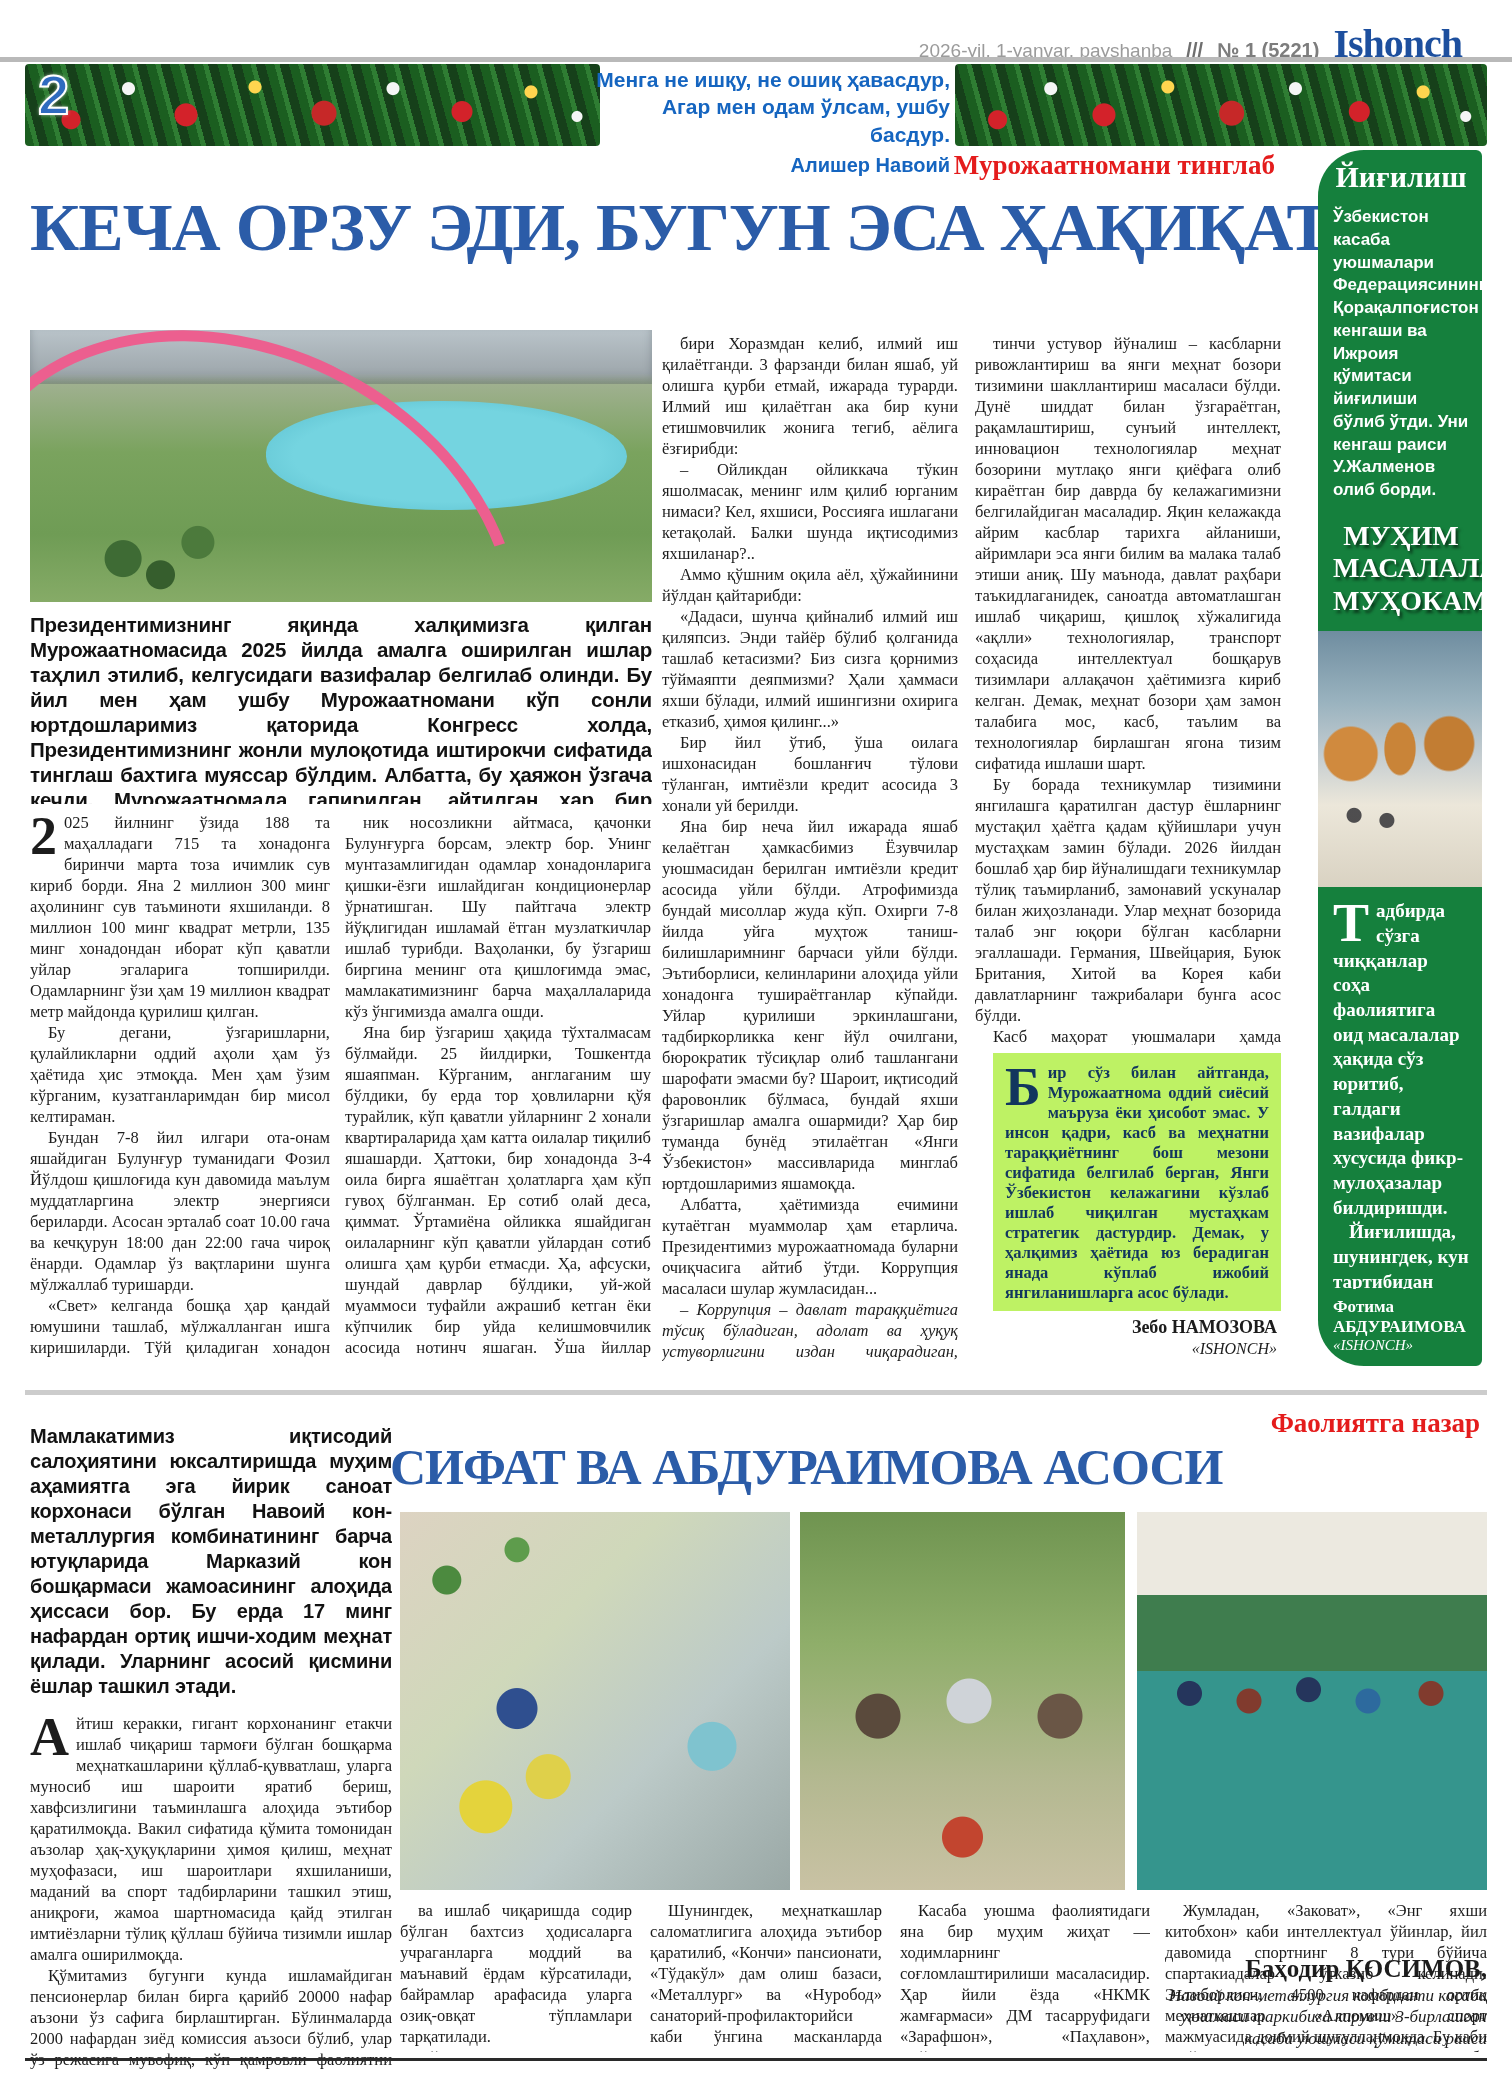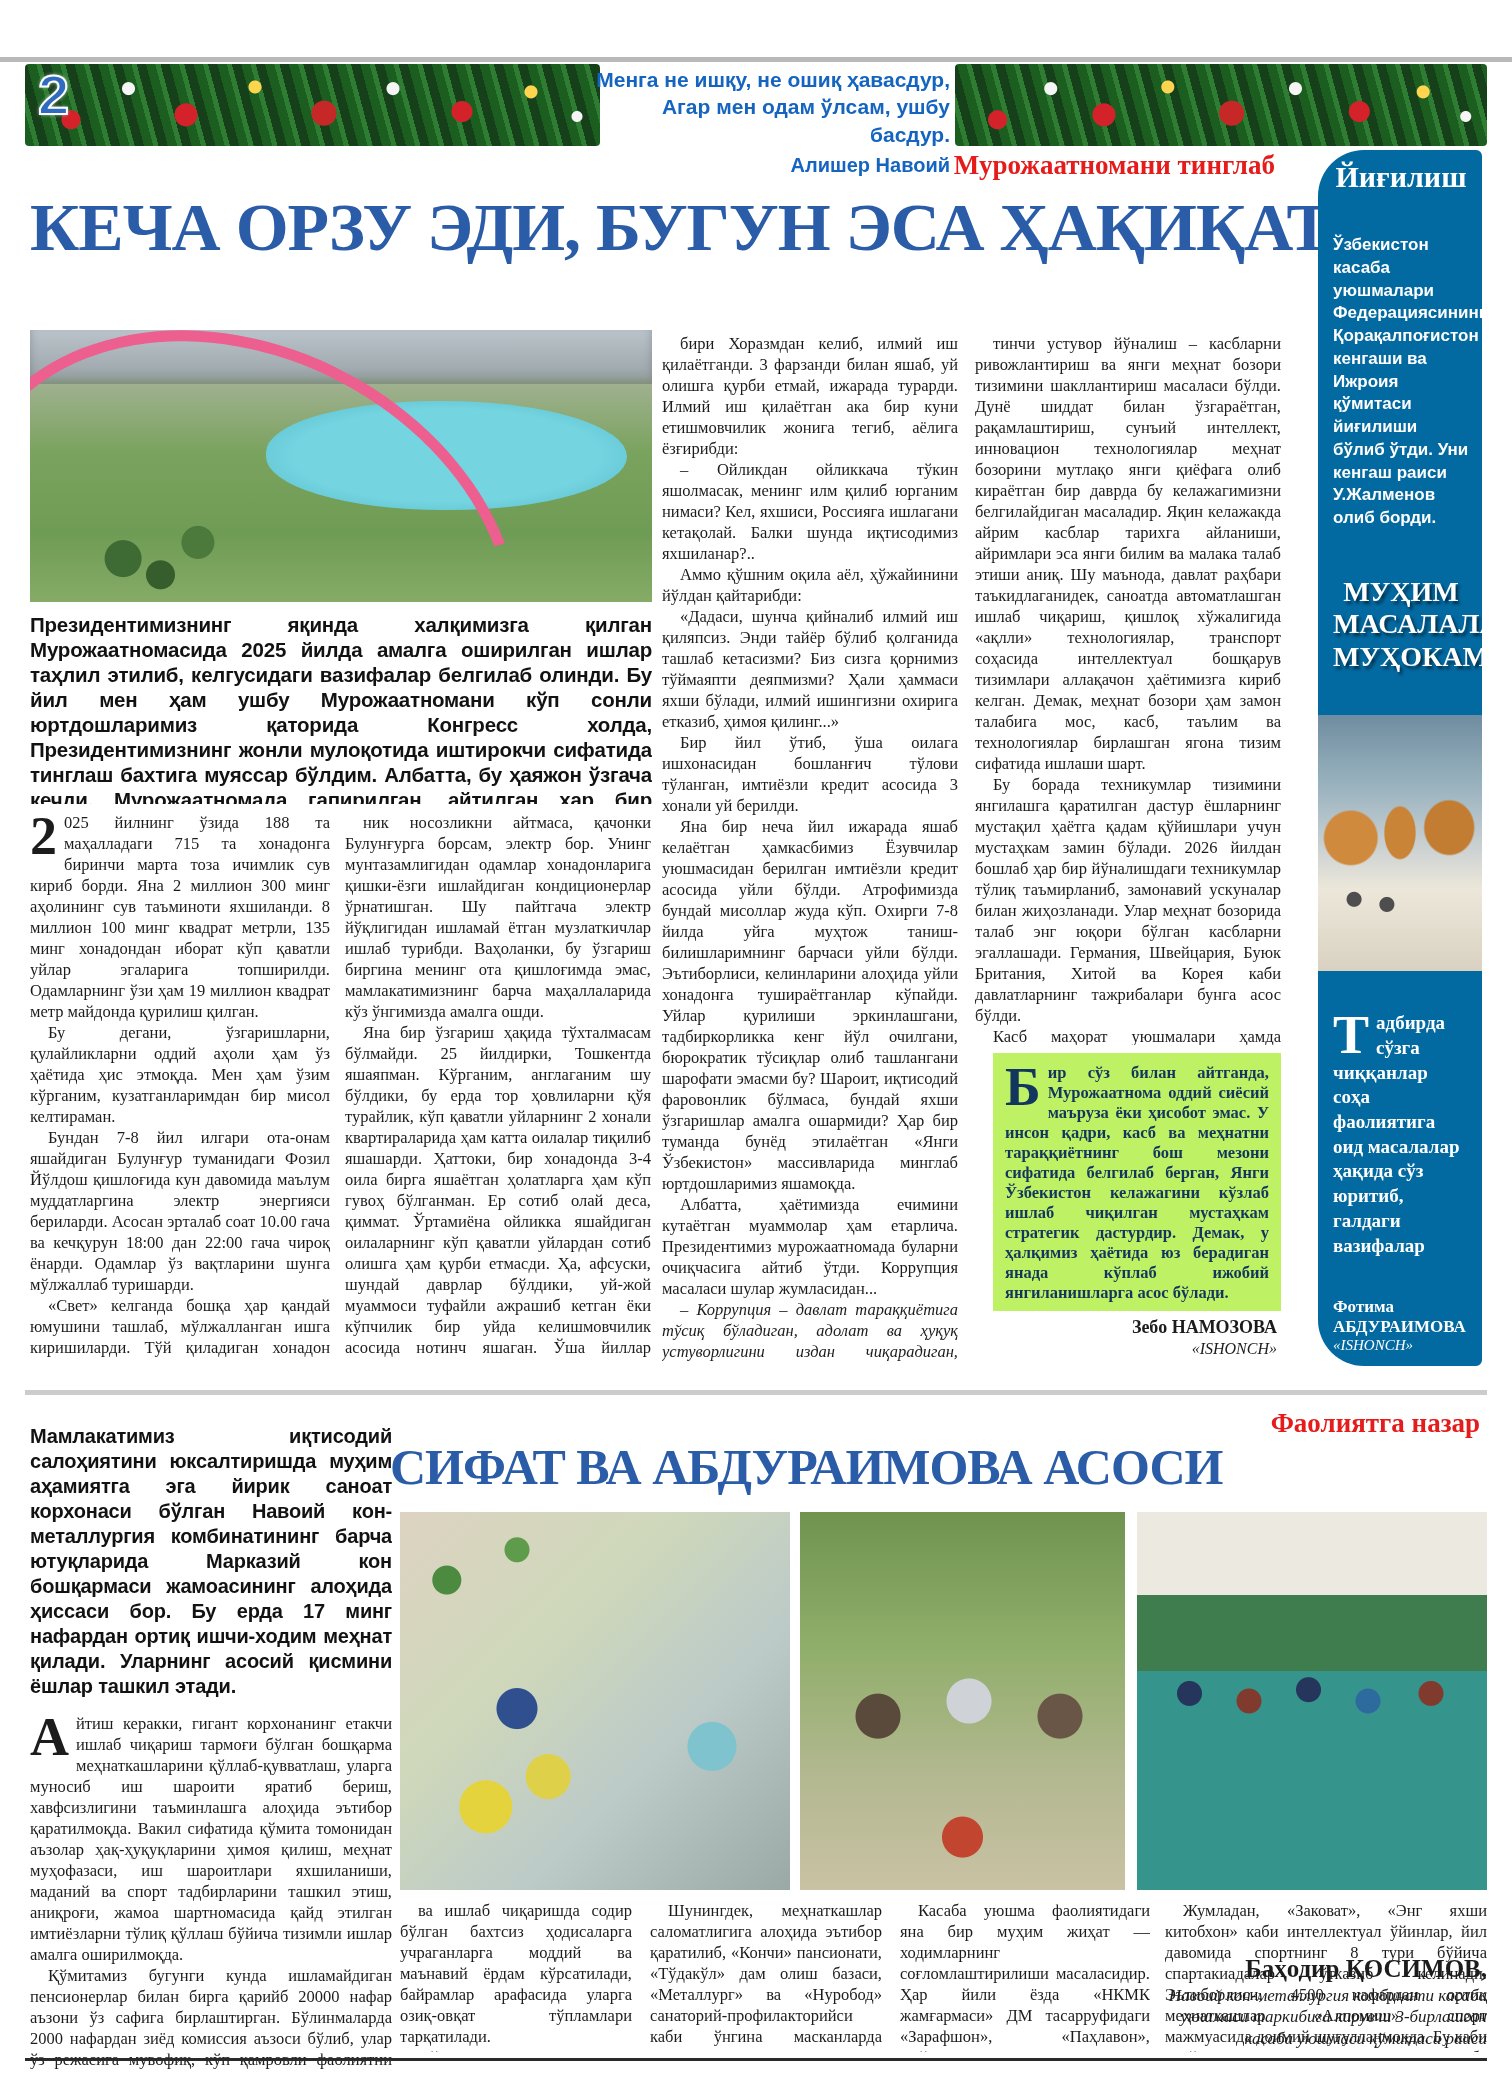--- a/index.html
+++ b/index.html
@@ -85,22 +85,22 @@
   #a1col4 { left:975px; top:333px; width:306px; height:1030px; display:flex; flex-direction:column; }
   #a1col4 .colflow { height:712px; overflow:hidden; }
   #quote-box { background:#bef264; padding:10px 12px 8px 12px; margin:8px 0 6px 18px;
     font-family:"Liberation Serif",serif; font-weight:bold; color:#12365e;
     font-size:16.5px; line-height:20px; text-align:justify; }
   .byline { text-align:right; padding-right:4px; }
   .byline .b-name { font-weight:bold; font-size:18px; }
   .byline .b-org  { font-style:italic; font-size:16px; }
   
   #sidebar { position:absolute; left:1318px; top:150px; width:164px; height:1216px;
-    background:#0369a1; border-radius:46px 6px 6px 46px; color:#ffffff;
-    padding:10px 13px 12px 15px; display:flex; flex-direction:column; overflow:hidden;gap:28px; }
+    background:#15803d; border-radius:46px 6px 6px 46px; color:#ffffff;
+    padding:10px 13px 12px 15px; display:flex; flex-direction:column; overflow:hidden; }
   #sidebar .sb-title { text-align:center; font-family:"Liberation Serif",serif;
     font-weight:bold; font-size:30px; }
   #sidebar .sb-intro { margin-top:12px; font-family:"Liberation Sans",sans-serif;
     font-weight:bold; font-size:17px; line-height:1.34; }
   #sidebar .sb-heading { margin:18px 0 14px 0; text-align:center;
     font-family:"Liberation Serif",serif; font-weight:bold; font-size:28px; line-height:1.16;
     text-shadow:2.5px 2.5px 3px rgba(0,0,0,.55); }
   #meeting-photo { height:256px; margin:0 -13px 12px -15px; flex:none;
     background:
       radial-gradient(circle at 22% 72%, rgba(40,40,45,.8) 0 7px, rgba(0,0,0,0) 8px),
@@ -158,20 +158,26 @@
   #a2colD { left:1165px; top:1900px; width:322px; height:152px; }
   #a2-byline { position:absolute; left:1165px; top:1955px; width:322px; text-align:right; }
   #a2-byline .b-name { font-weight:bold; font-size:25px; }
   #a2-byline .b-role { font-style:italic; font-size:17px; line-height:1.25; margin-top:2px; }
 </style>
 </head>
 <body>
 
 <div id="page">
 
+  <div id="masthead">
+    <span class="mh-date">2026-yil, 1-yanvar,  payshanba</span>
+    <span class="mh-sep">///</span>
+    <span class="mh-issue">№ 1 (5221)</span>
+    <span class="mh-logo">Ishonch</span>
+  </div>
   <div id="masthead-rule"></div>
 
   <div id="garland-left" class="garland"></div>
   <div id="garland-right" class="garland"></div>
   <div id="page-number">2</div>
   <div id="poem">
     <div>Менга не ишқу, не ошиқ ҳавасдур,</div>
     <div>Агар мен одам ўлсам, ушбу басдур.</div>
     <div class="author">Алишер Навоий</div>
   </div>

